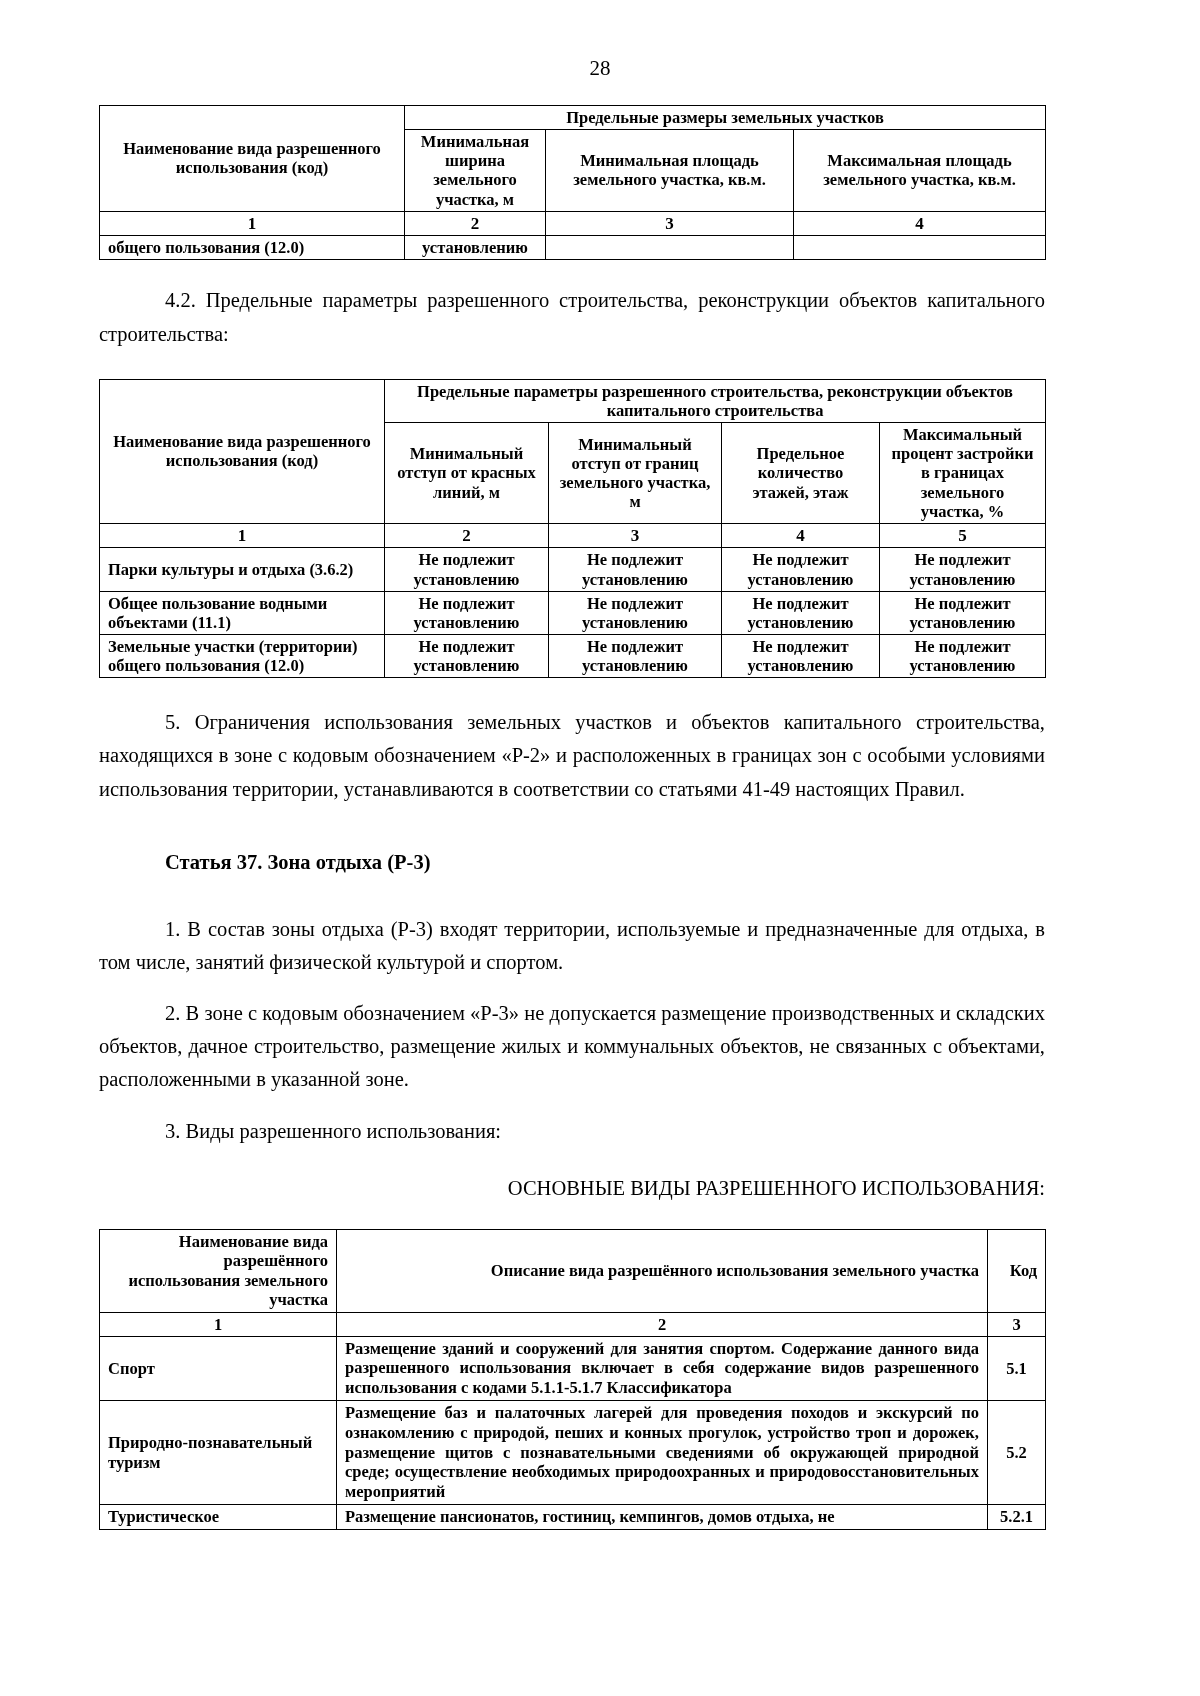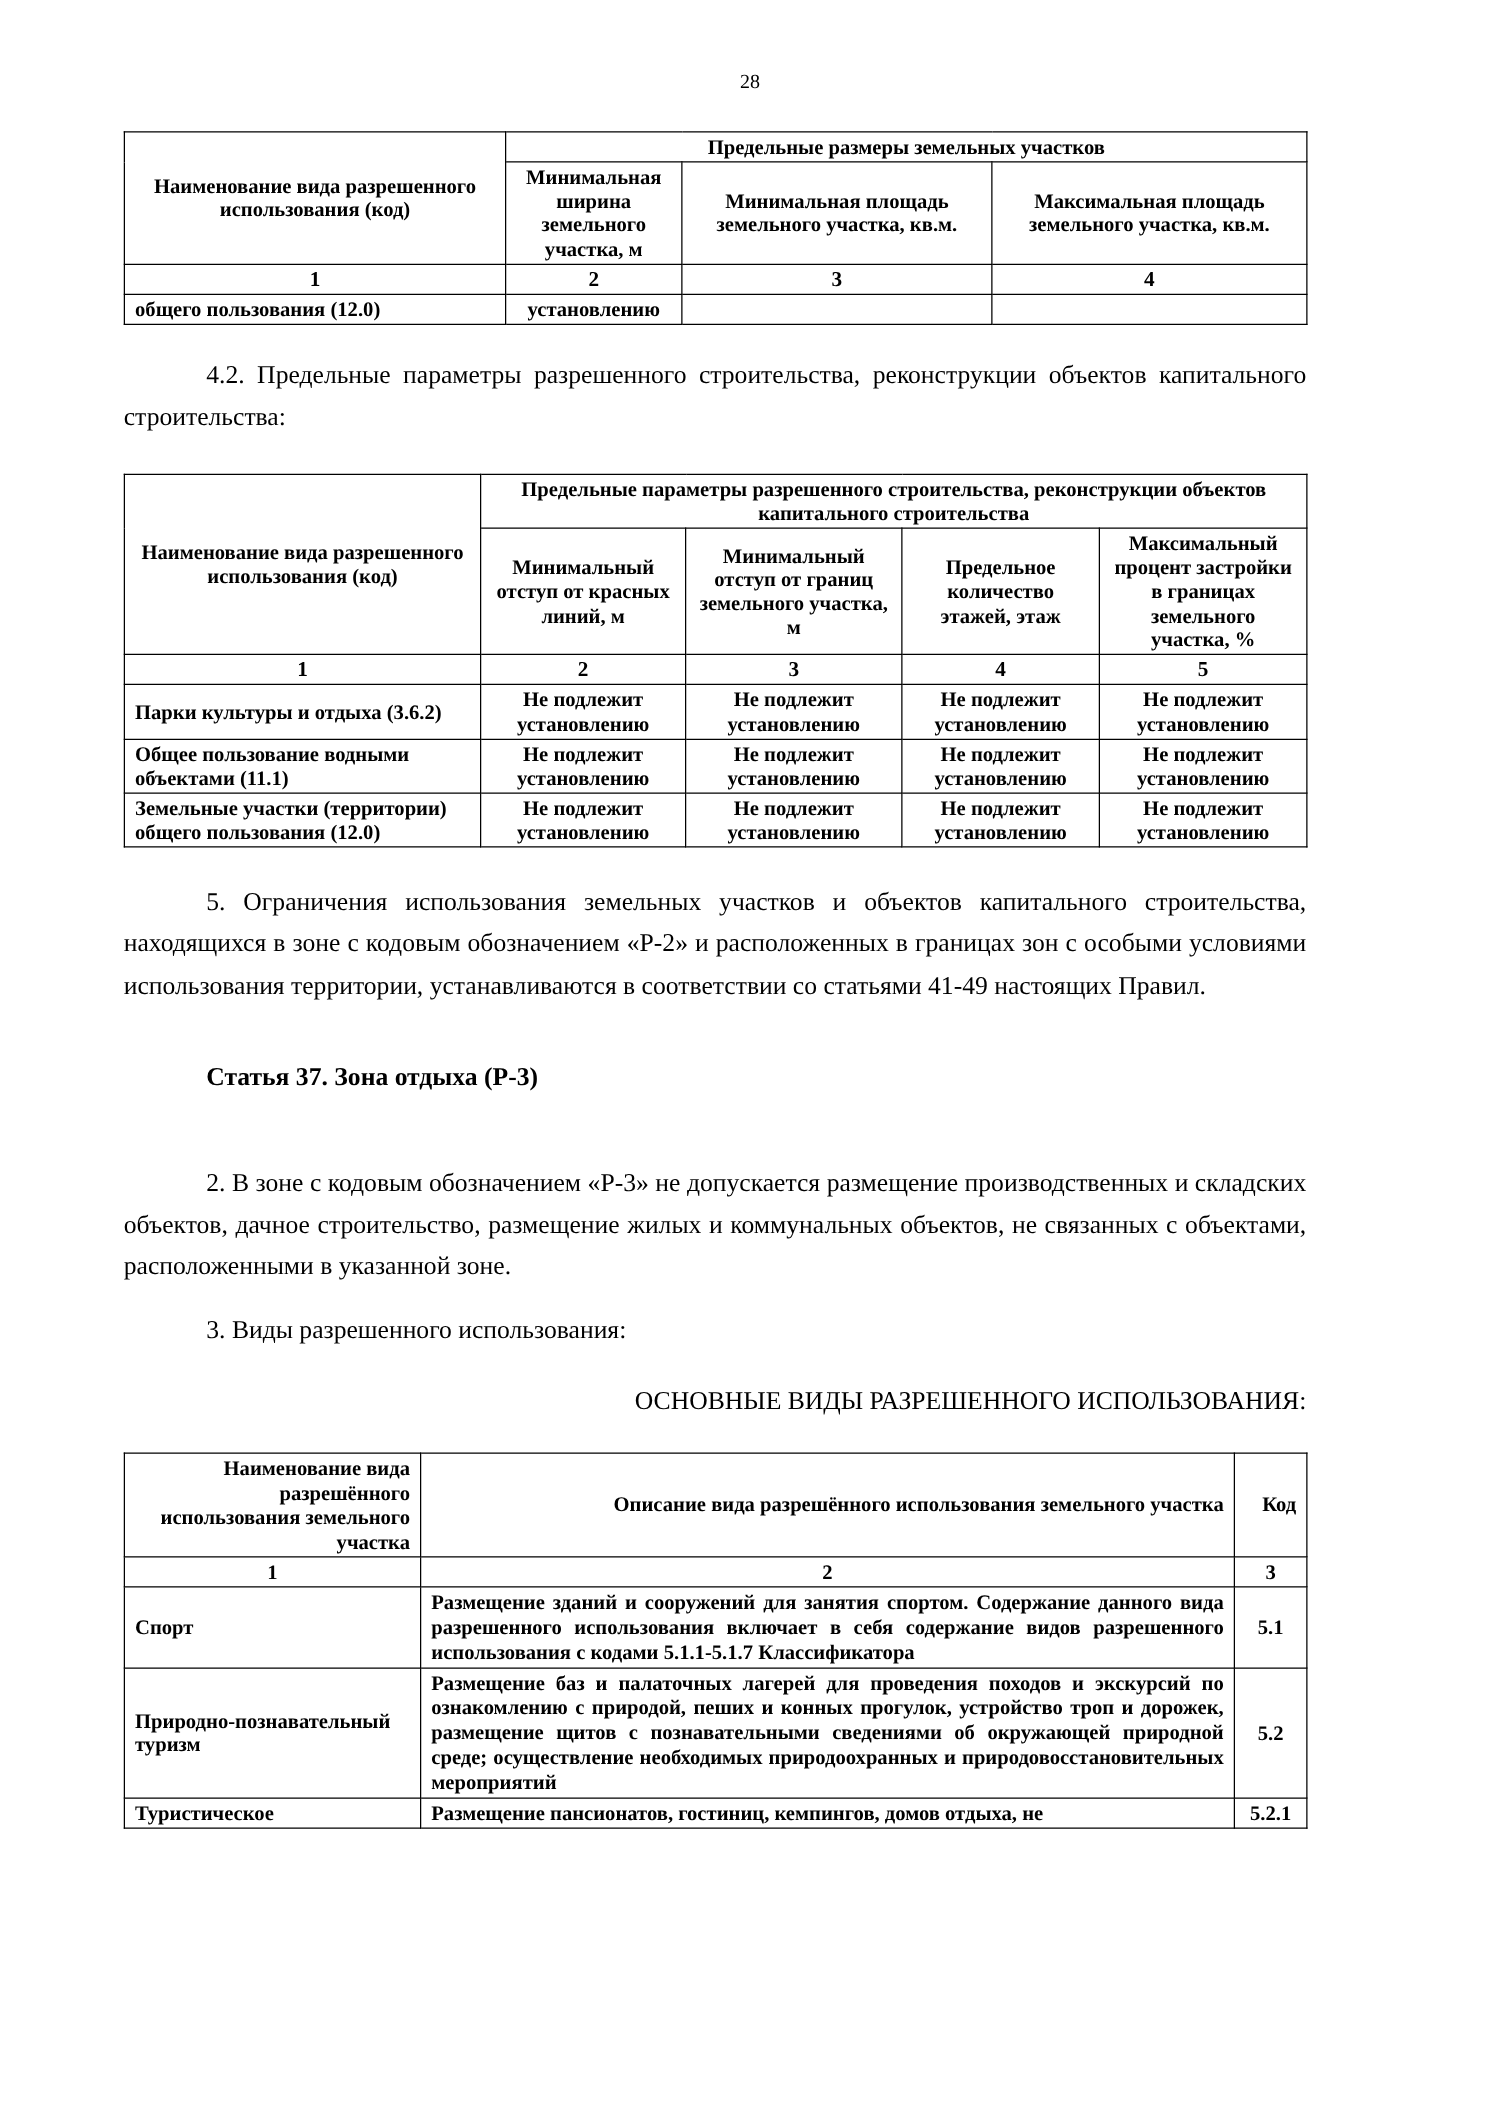--- a/index.html
+++ b/index.html
@@ -17,21 +17,21 @@
     width: 1200px;
     height: 1696px;
     margin: 0 auto;
     background: #ffffff;
     box-sizing: border-box;
     padding: 0;
     overflow: hidden;
   }
   .page-number {
     text-align: center;
-    font-size: 16px;
+    font-size: 21px;
     margin-top: 58px;
     margin-bottom: 0;
     line-height: 1;
   }
   .content {
     position: absolute;
     left: 99px;
     top: 105px;
     width: 946px;
   }
@@ -196,20 +196,21 @@
     <div class="gap-28"></div>
 
     <p class="para">5. Ограничения использования земельных участков и объектов капитального строительства, находящихся в зоне с кодовым обозначением «Р-2» и расположенных в границах зон с особыми условиями использования территории, устанавливаются в соответствии со статьями 41-49 настоящих Правил.</p>
 
     <div class="gap-40"></div>
 
     <h3 class="article">Статья 37. Зона отдыха (Р-3)</h3>
 
     <div class="gap-34"></div>
 
+    <p class="para">1. В состав зоны отдыха (Р-3) входят территории, используемые и предназначенные для отдыха, в том числе, занятий физической культурой и спортом.</p>
 
     <div class="gap-18"></div>
 
     <p class="para">2. В зоне с кодовым обозначением «Р-3» не допускается размещение производственных и складских объектов, дачное строительство, размещение жилых и коммунальных объектов, не связанных с объектами, расположенными в указанной зоне.</p>
 
     <div class="gap-18"></div>
 
     <p class="para">3. Виды разрешенного использования:</p>
 
     <div class="gap-24"></div>

